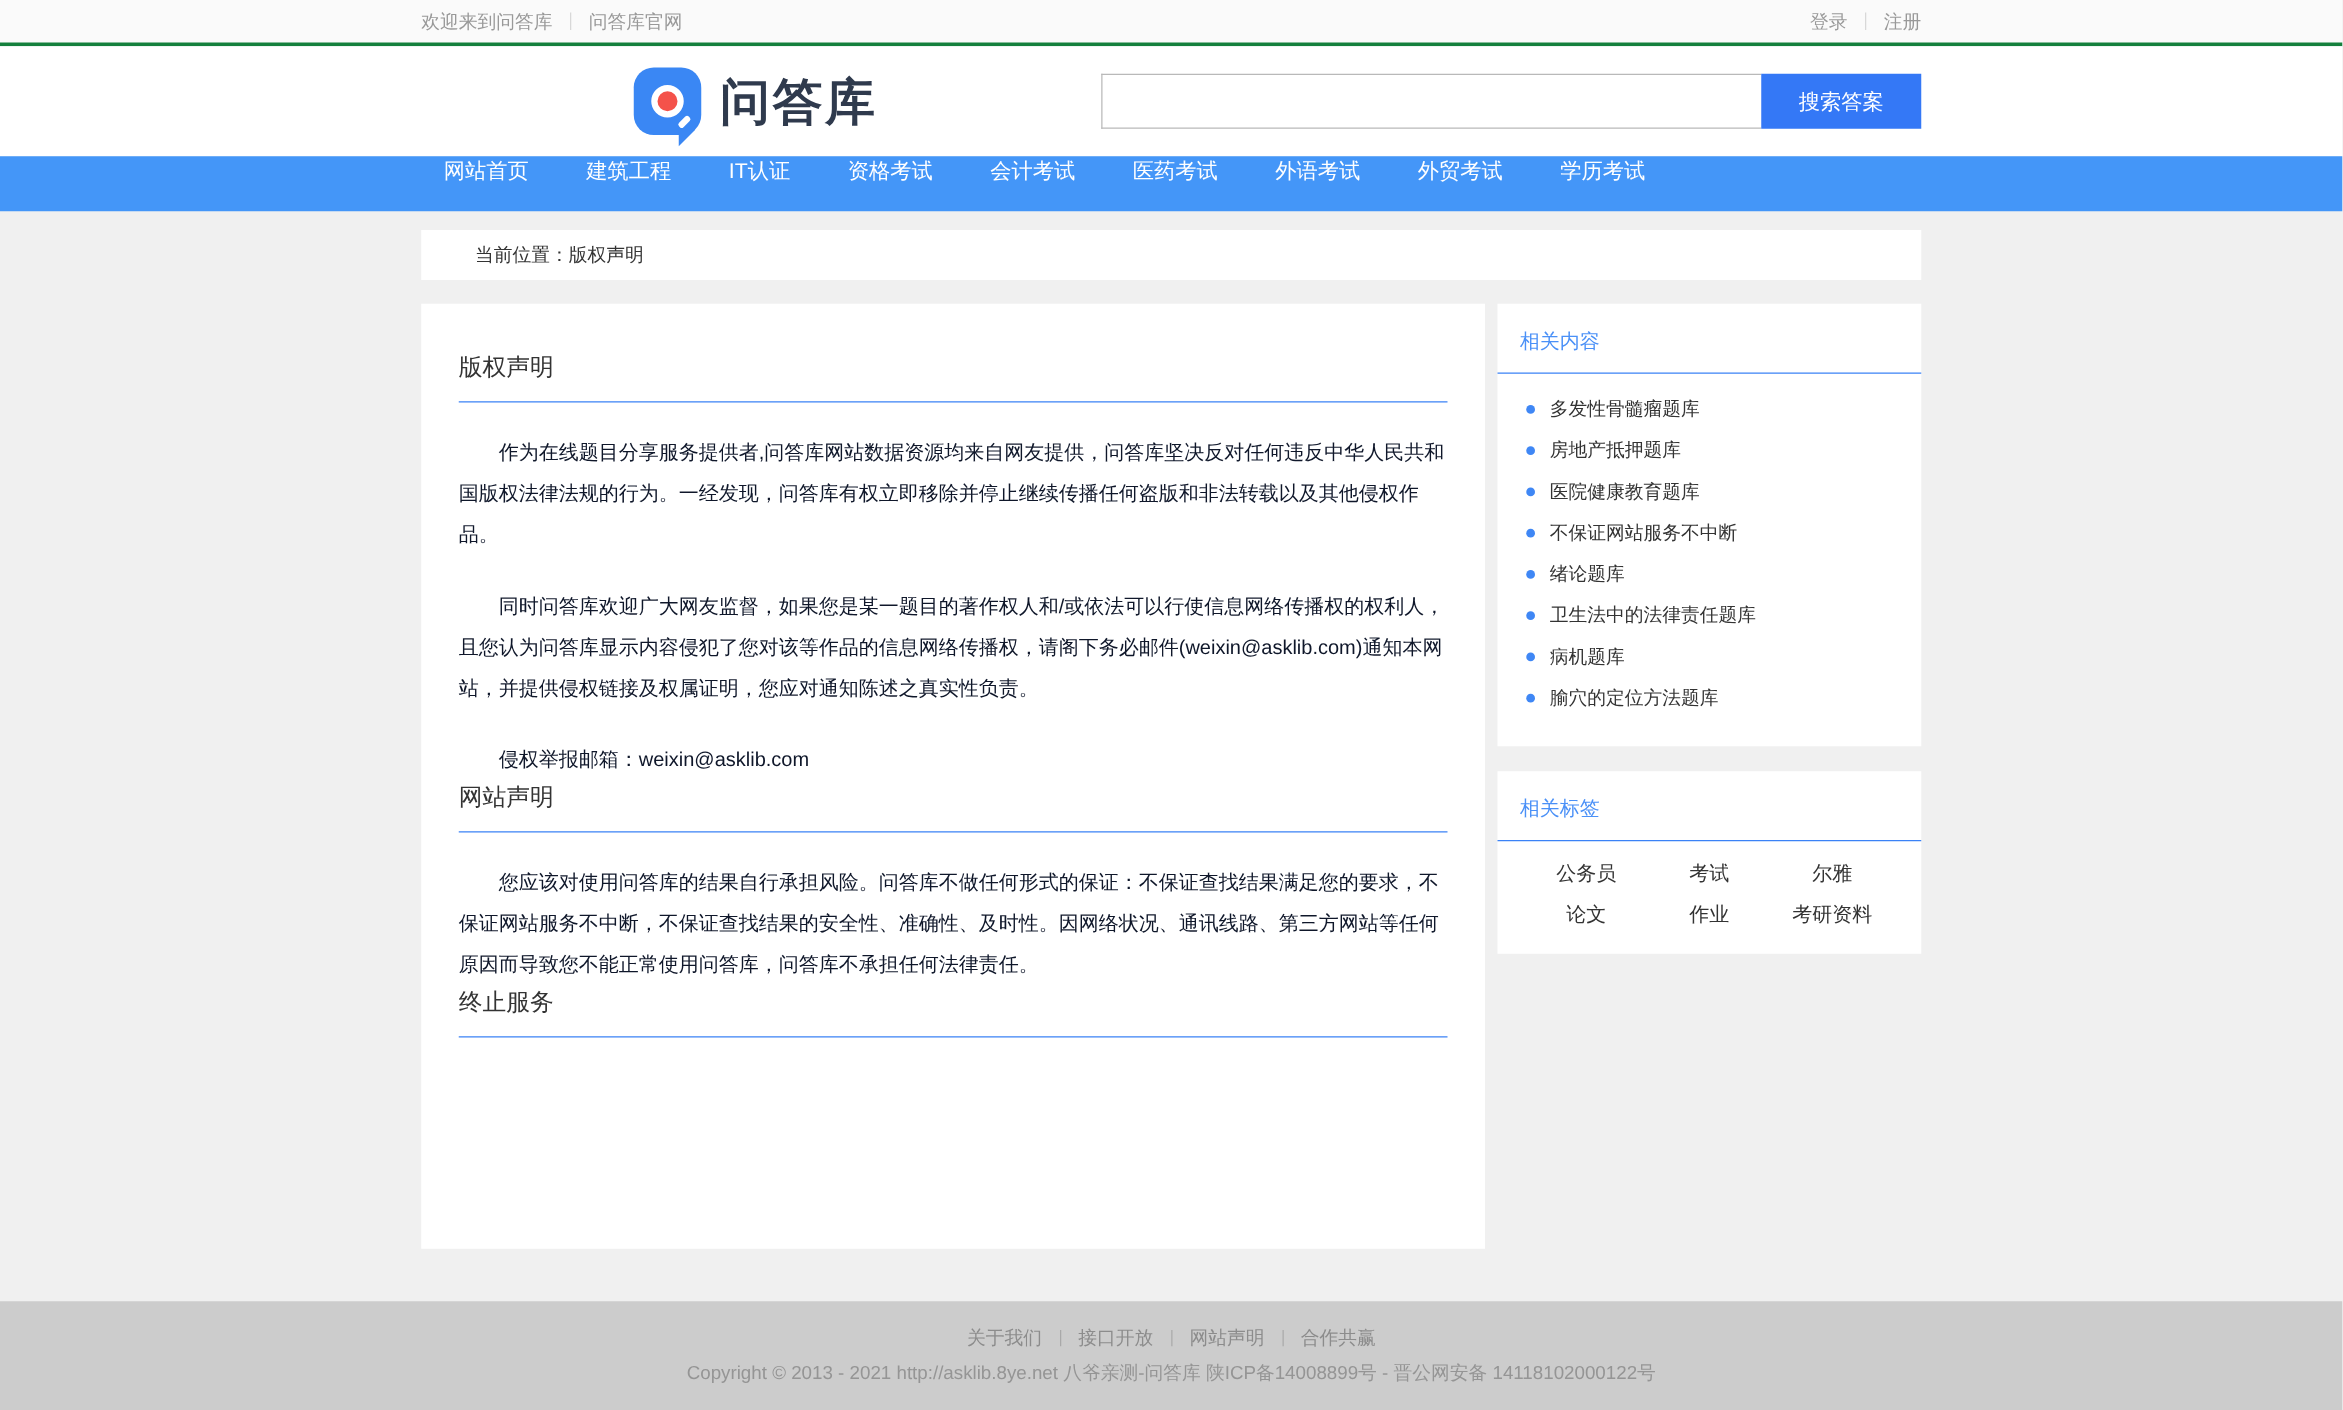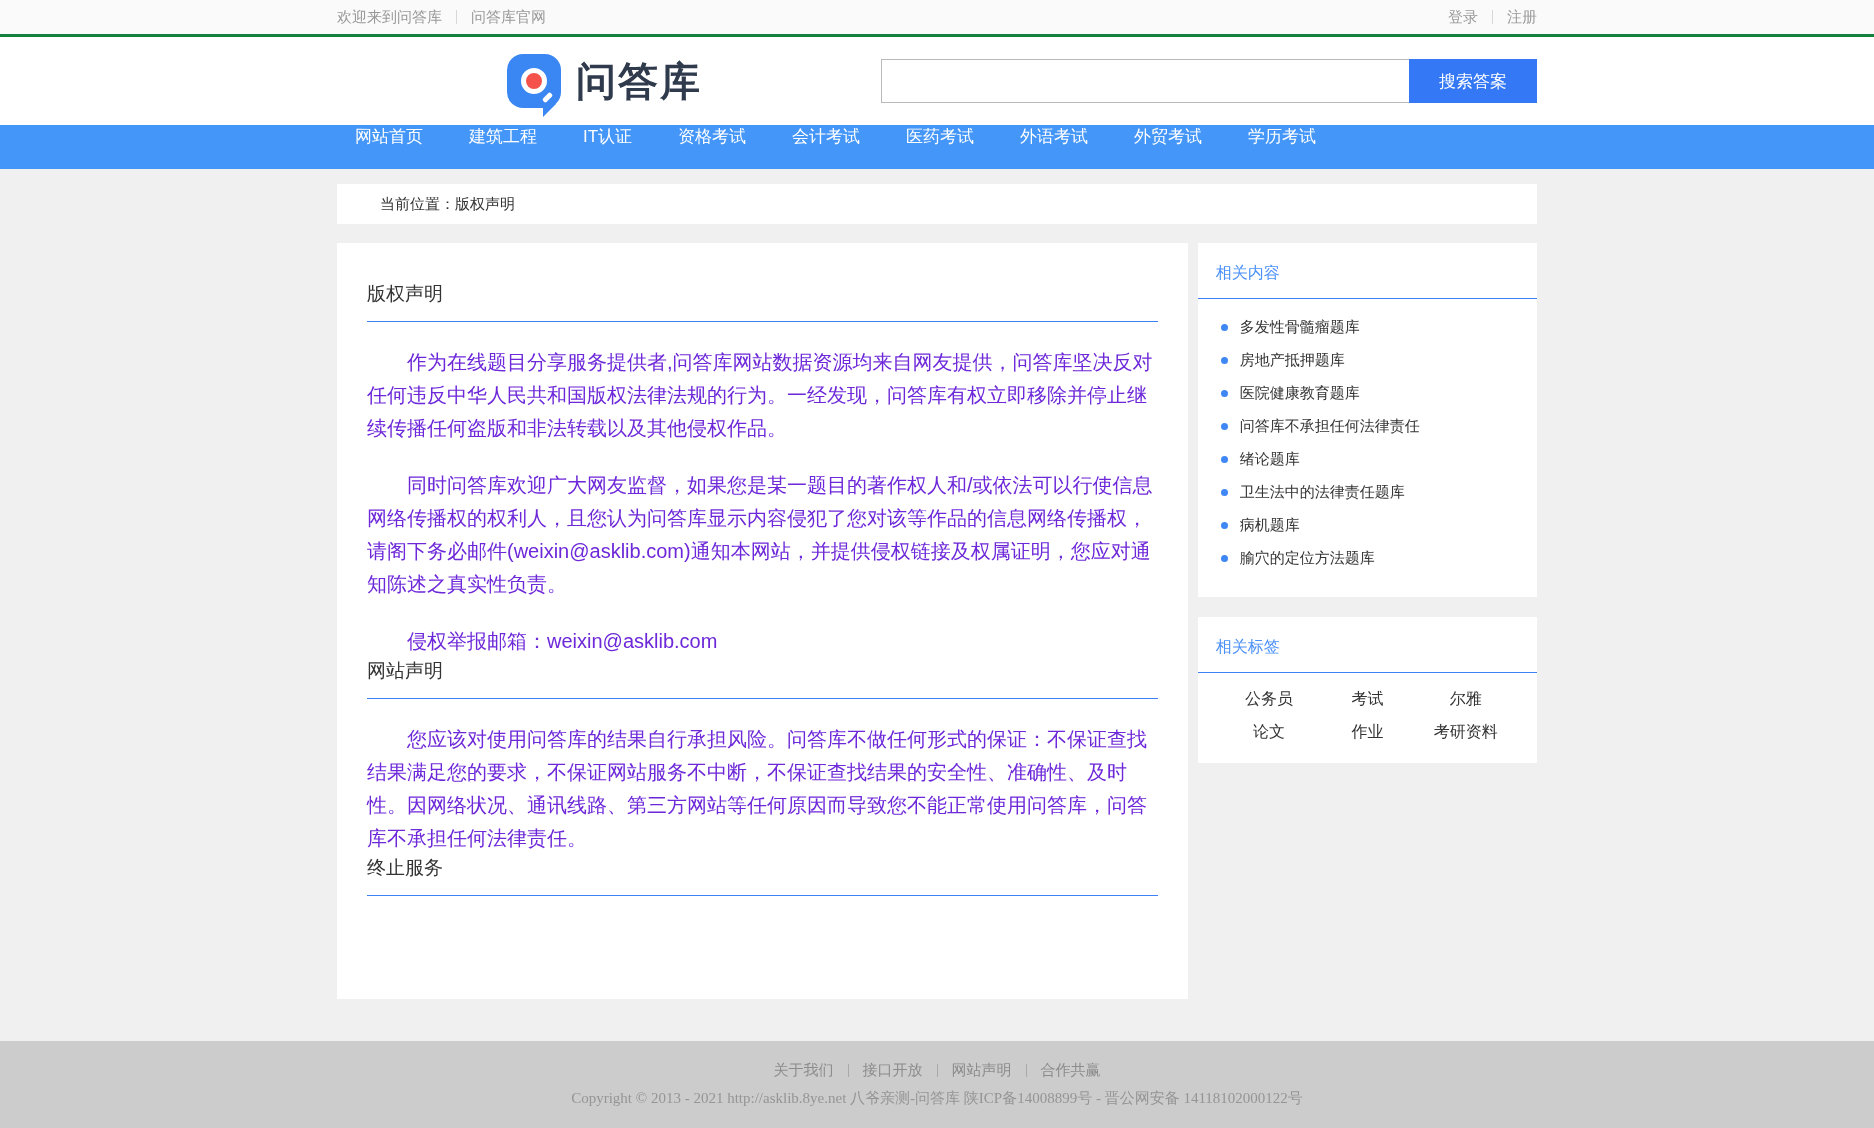--- a/index.html
+++ b/index.html
@@ -44,36 +44,36 @@
 
   
   .crumb-card { margin-top:15px; background:#fff; height:40px; display:flex; align-items:center;
     padding:0 43px; font-size:15px; color:#333; }
 
   
   .main { display:flex; gap:10px; margin-top:19px; margin-bottom:42px; align-items:flex-start; }
   .content { width:890px; min-height:756px; background:#fff; padding:38px 30px 40px; }
   .sec-title { margin:0; font-size:19px; font-weight:400; color:#333; padding-bottom:14px;
     border-bottom:1px solid #3b82f6; }
-  .para { margin:24px 0 0; font-size:20px; line-height:33px; color:#6d28d9; text-indent:2em; }
+  .para { margin:24px 0 0; font-size:16px; line-height:33px; color:#0f172a; text-indent:2em; }
 
   
   .aside { width:356px; }
   .side-card { background:#fff; }
   .side-card + .side-card { margin-top:20px; }
   .side-head { margin:0; font-weight:400; font-size:16px; color:#4a90f7; padding:20px 18px 14px;
     border-bottom:1px solid #3b82f6; }
   .related-list { margin:12px 0 0; padding:0 18px 22px; }
   .related-item { display:flex; align-items:center; gap:12px; padding:7px 0; font-size:15px; color:#333; }
   .dot { width:7px; height:7px; border-radius:50%; background:#3f87f5; flex:none; margin-left:5px; }
   .tags { display:grid; grid-template-columns:repeat(3,1fr); row-gap:12px; justify-items:center;
     padding:16px 22px 20px; font-size:16px; color:#333; }
 
   
-  .footer { background:#ccc; height:87px; padding-top:20px;font-family:Liberation Serif, serif; }
+  .footer { background:#ccc; height:87px; padding-top:20px; }
   .f-links { display:flex; justify-content:center; align-items:center; gap:14px; font-size:15px; color:#8c8c8c; }
   .f-sep { width:1px; height:13px; background:#a9a9a9; }
   .f-copy { text-align:center; margin-top:9px; font-size:15px; color:#959595; }
 </style>
 </head>
 <body>
 
 <div class="topbar">
   <div class="container">
     <div class="topbar-left">
@@ -214,21 +214,21 @@
             <span>房地产抵押题库</span>
           </a>
         </div><div style="display: contents;">
           <a class="related-item">
             <span class="dot"></span>
             <span>医院健康教育题库</span>
           </a>
         </div><div style="display: contents;">
           <a class="related-item">
             <span class="dot"></span>
-            <span>问答库不承担任何法律责任</span>
+            <span>不保证网站服务不中断</span>
           </a>
         </div><div style="display: contents;">
           <a class="related-item">
             <span class="dot"></span>
             <span>绪论题库</span>
           </a>
         </div><div style="display: contents;">
           <a class="related-item">
             <span class="dot"></span>
             <span>卫生法中的法律责任题库</span>

